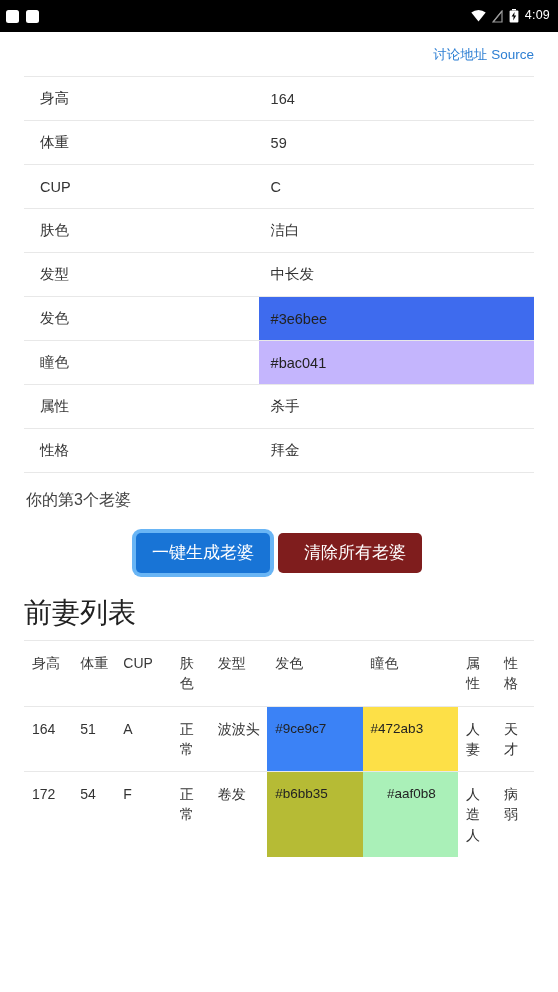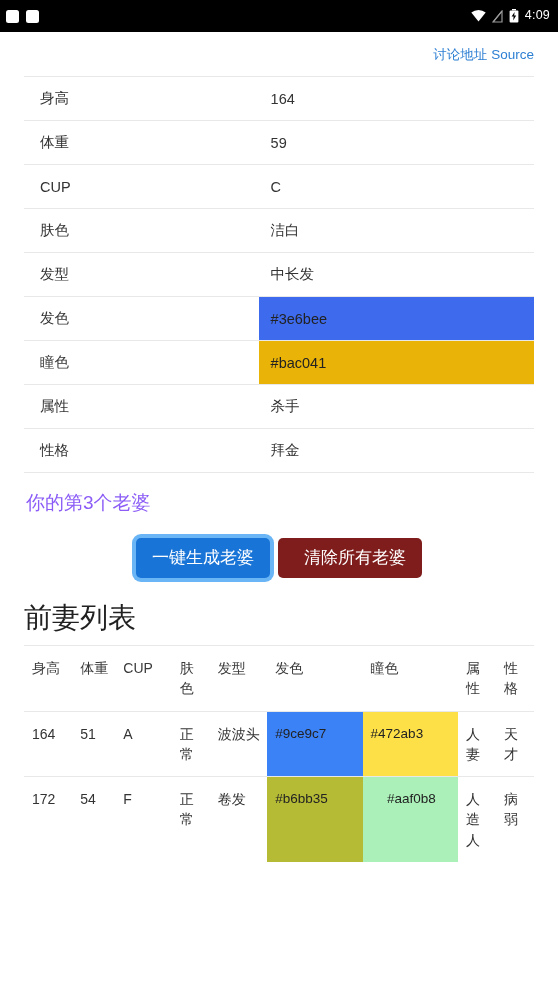--- a/index.html
+++ b/index.html
@@ -95,22 +95,22 @@
   .attr-table td.v {
     width: 54%;
     padding-left: 12px;
     box-sizing: border-box;
   }
   .attr-table td.v.swatch {
     color: #222222;
   }
 
   .counter-note {
-    font-size: 19px;
-    color: #8b5cf6;
+    font-size: 16px;
+    color: #404040;
     padding-top: 17px;
     padding-left: 2px;
   }
 
   
   .btn-row {
     display: flex;
     justify-content: center;
     gap: 8px;
     padding-top: 22px;
@@ -239,21 +239,21 @@
       <tr>
         <td class="k">发型</td>
         <td class="v">中长发</td>
       </tr>
       <tr>
         <td class="k">发色</td>
         <td class="v swatch" style="background-color: rgb(62, 107, 238);">#3e6bee</td>
       </tr>
       <tr>
         <td class="k">瞳色</td>
-        <td class="v swatch" style="background-color: #eab308; margin-top: 16px;">#bac041</td>
+        <td class="v swatch" style="background-color: #c4b5fd; margin-top: 16px;">#bac041</td>
       </tr>
       <tr>
         <td class="k">属性</td>
         <td class="v">杀手</td>
       </tr>
       <tr>
         <td class="k">性格</td>
         <td class="v">拜金</td>
       </tr>
     </tbody>

